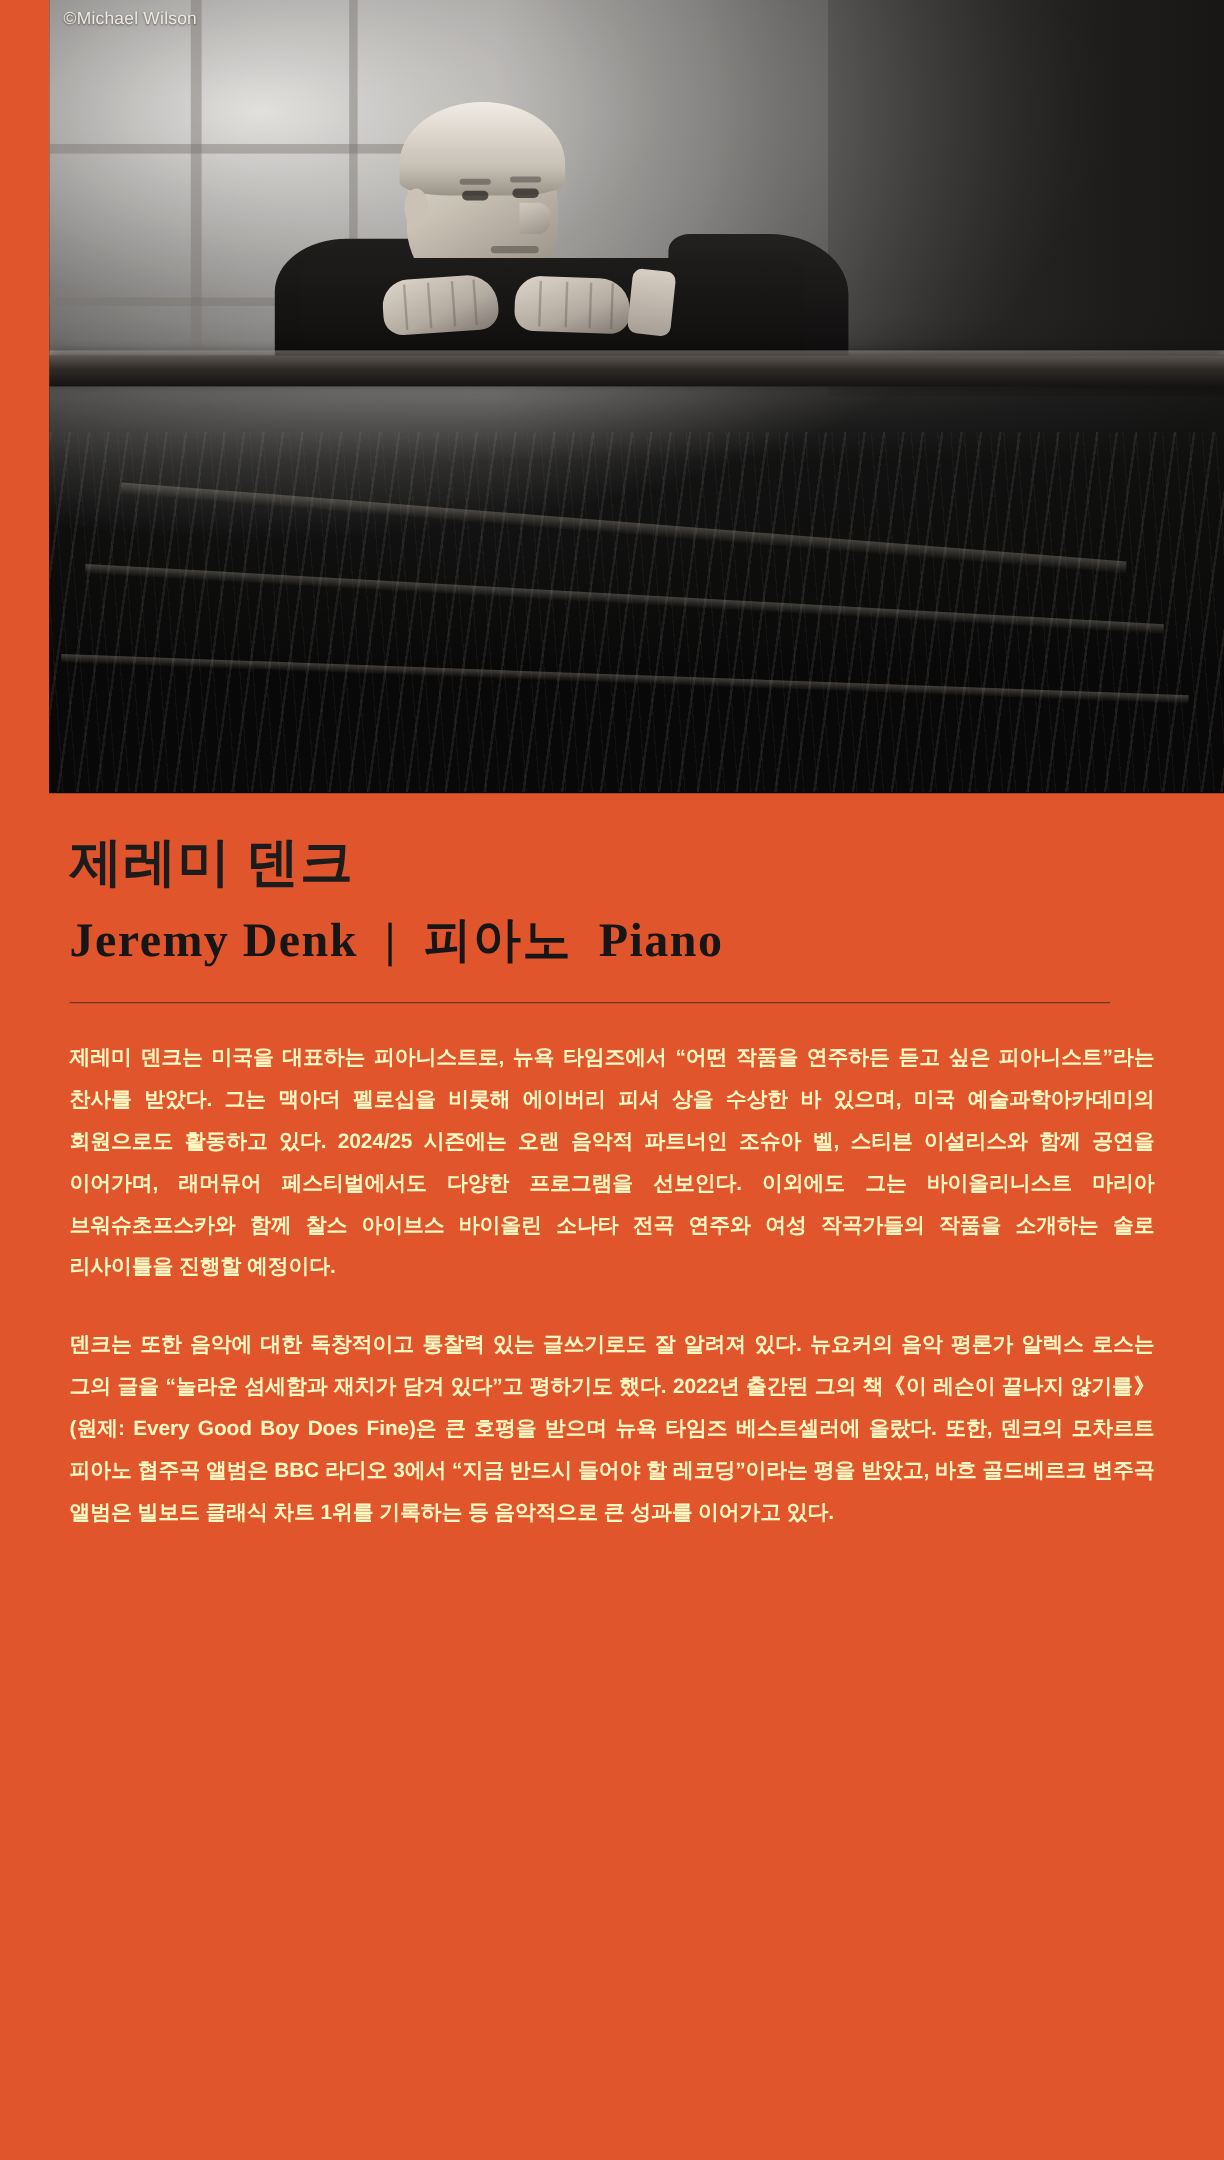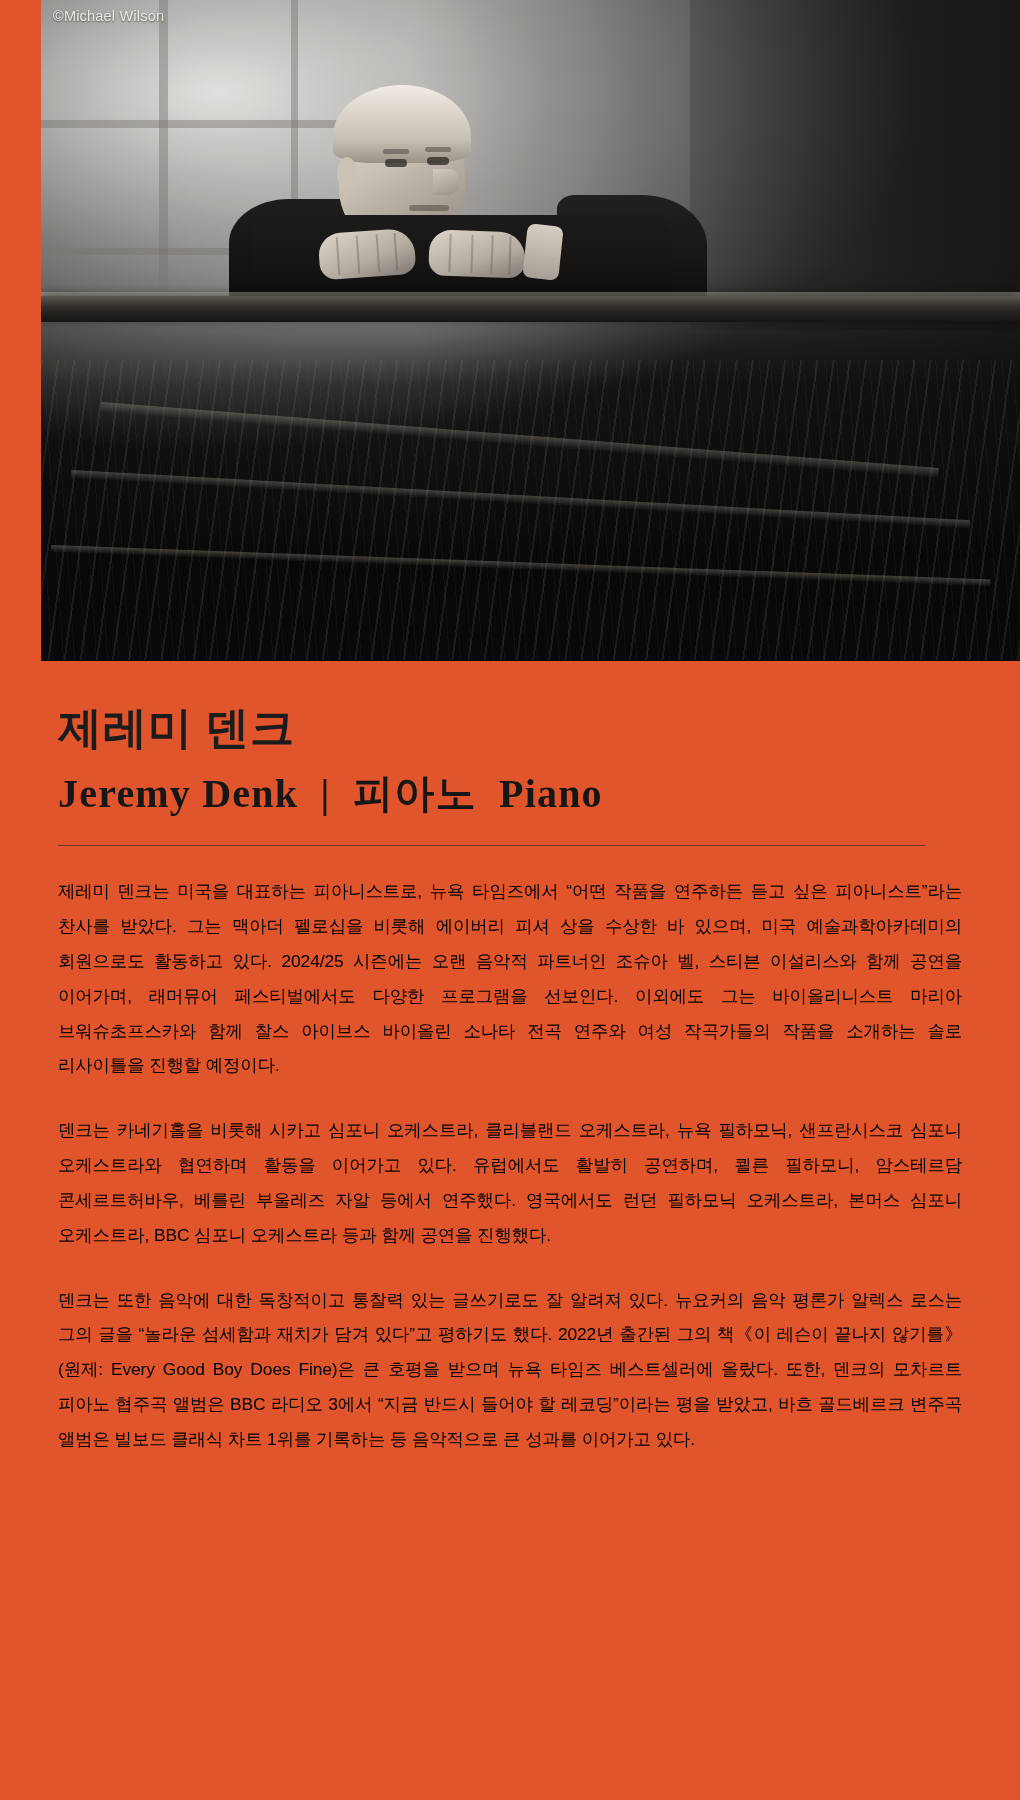--- a/index.html
+++ b/index.html
@@ -188,21 +188,21 @@
     left: 58px;
     top: 661px;
     width: 904px;
   }
   .name-ko {
     font-family: "Liberation Serif", serif;
     font-weight: 700;
     font-size: 44px;
     line-height: 1.1;
     color: #1c1c1c;
-    margin: 44px 0 0 0;
+    margin: 34px 0 0 0;
     letter-spacing: 1px;
   }
   .name-en {
     font-family: "Liberation Serif", serif;
     font-weight: 700;
     font-size: 40px;
     line-height: 1.25;
     color: #161616;
     margin: 16px 0 0 0;
     letter-spacing: 1.2px;
@@ -211,27 +211,28 @@
   .divider {
     margin-top: 26px;
     border-top: 1px solid rgba(25,25,25,0.55);
     width: 867px;
   }
   .body-text {
     margin-top: 28px;
   }
   .body-text p {
     margin: 0 0 30px 0;
-    color: #000000;
+    color: #fef9c3;
     font-size: 17.4px;
     line-height: 2.0;
     letter-spacing: -0.1px;
     text-align: justify;
     font-family: "Liberation Sans", sans-serif;
     word-break: keep-all;
+    font-weight: bold;
   }
   .body-text p:last-child { margin-bottom: 0; }
 </style>
 </head>
 <body>
 
 <div class="page">
 
   <div class="photo-wrap">
     <div class="photo"></div>
@@ -279,18 +280,17 @@
     <div class="photo-credit">©Michael Wilson</div>
   </div>
 
   <div class="content">
     <h1 class="name-ko">제레미 덴크</h1>
     <h2 class="name-en">Jeremy Denk  |  피아노  Piano</h2>
     <div class="divider"></div>
 
     <div class="body-text">
       <p>제레미 덴크는 미국을 대표하는 피아니스트로, 뉴욕 타임즈에서 “어떤 작품을 연주하든 듣고 싶은 피아니스트”라는 찬사를 받았다. 그는 맥아더 펠로십을 비롯해 에이버리 피셔 상을 수상한 바 있으며, 미국 예술과학아카데미의 회원으로도 활동하고 있다. 2024/25 시즌에는 오랜 음악적 파트너인 조슈아 벨, 스티븐 이설리스와 함께 공연을 이어가며, 래머뮤어 페스티벌에서도 다양한 프로그램을 선보인다. 이외에도 그는 바이올리니스트 마리아 브워슈초프스카와 함께 찰스 아이브스 바이올린 소나타 전곡 연주와 여성 작곡가들의 작품을 소개하는 솔로 리사이틀을 진행할 예정이다.</p>
-      <p>덴크는 카네기홀을 비롯해 시카고 심포니 오케스트라, 클리블랜드 오케스트라, 뉴욕 필하모닉, 샌프란시스코 심포니 오케스트라와 협연하며 활동을 이어가고 있다. 유럽에서도 활발히 공연하며, 쾰른 필하모니, 암스테르담 콘세르트허바우, 베를린 부울레즈 자알 등에서 연주했다. 영국에서도 런던 필하모닉 오케스트라, 본머스 심포니 오케스트라, BBC 심포니 오케스트라 등과 함께 공연을 진행했다.</p>
       <p>덴크는 또한 음악에 대한 독창적이고 통찰력 있는 글쓰기로도 잘 알려져 있다. 뉴요커의 음악 평론가 알렉스 로스는 그의 글을 “놀라운 섬세함과 재치가 담겨 있다”고 평하기도 했다. 2022년 출간된 그의 책《이 레슨이 끝나지 않기를》(원제: Every Good Boy Does Fine)은 큰 호평을 받으며 뉴욕 타임즈 베스트셀러에 올랐다. 또한, 덴크의 모차르트 피아노 협주곡 앨범은 BBC 라디오 3에서 “지금 반드시 들어야 할 레코딩”이라는 평을 받았고, 바흐 골드베르크 변주곡 앨범은 빌보드 클래식 차트 1위를 기록하는 등 음악적으로 큰 성과를 이어가고 있다.</p>
     </div>
   </div>
 
 </div>
 
 </body></html>

